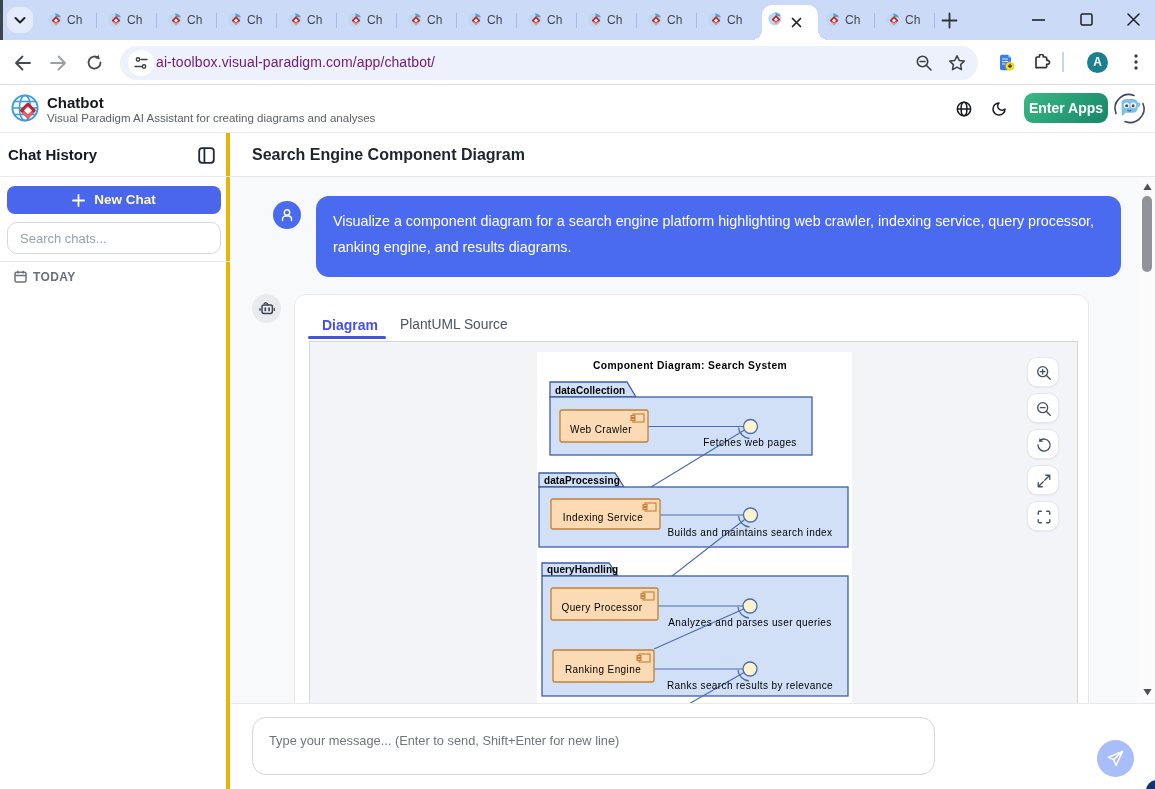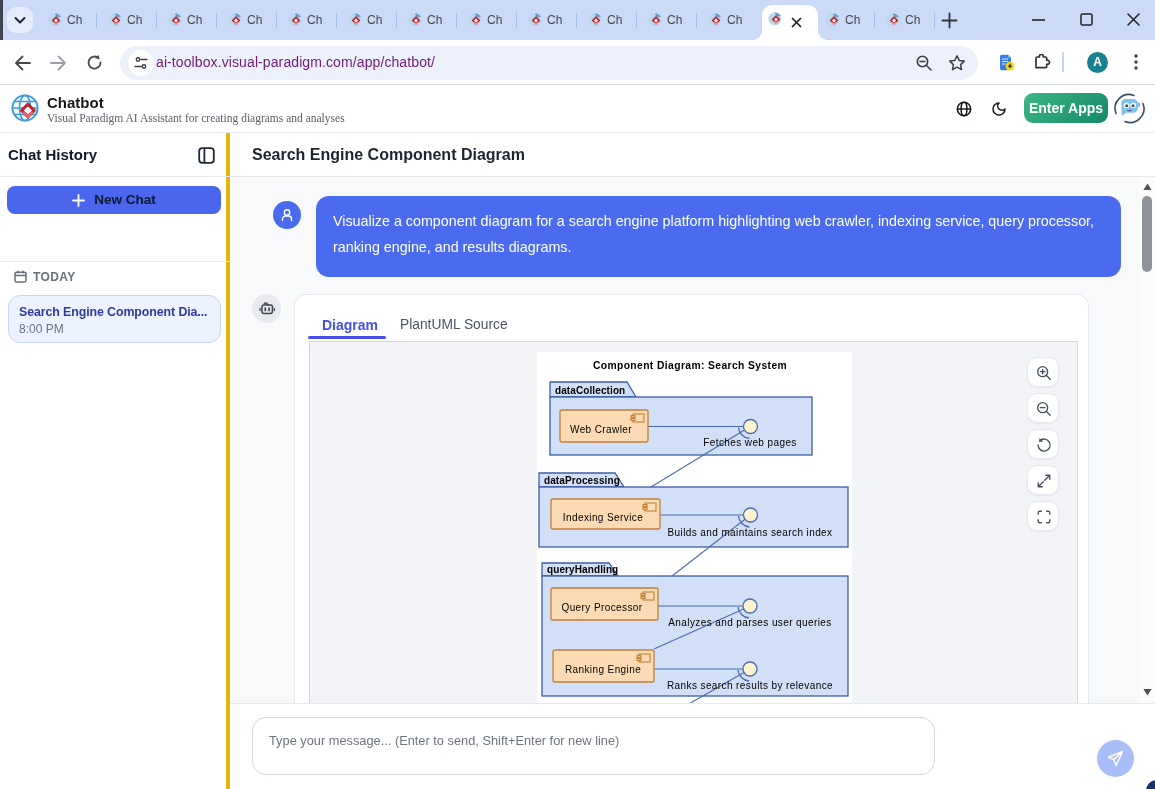--- a/index.html
+++ b/index.html
@@ -15,27 +15,27 @@
   #activetab { position:absolute; left:762px; top:5px; width:56px; height:35px; background:#fff; border-radius:10px 10px 0 0; }
   #activetab:before { content:""; position:absolute; left:-10px; bottom:0; width:10px; height:10px; background:radial-gradient(circle at 0 0, transparent 10px, #fff 10px); }
   #activetab:after { content:""; position:absolute; right:-10px; bottom:0; width:10px; height:10px; background:radial-gradient(circle at 10px 0, transparent 10px, #fff 10px); }
   
   #toolbar { position:absolute; left:0; top:40px; width:1155px; height:45px; background:#ffffff; border-bottom:1px solid #d8dce2; }
   #omnibox { position:absolute; left:120px; top:6px; width:858px; height:34px; border-radius:17px; background:#edf1fb; }
   #omnibox .url { position:absolute; left:36px; top:8px; font-size:14px; color:#701a75; letter-spacing:0.1px; }
   
   #appheader { position:absolute; left:0; top:85px; width:1155px; height:48px; background:#fff; border-bottom:1px solid #e7eaee; }
   #appheader .title { position:absolute; left:47px; top:9px; font-size:15px; font-weight:bold; color:#15181d; }
-  #appheader .sub { position:absolute; left:47px; top:27px; font-size:11.5px; color:#5a6069;font-family:Liberation Serif, serif; }
+  #appheader .sub { position:absolute; left:47px; top:27px; font-size:11.5px; color:#5a6069; }
   #moreapps { position:absolute; left:1024px; top:93px; width:84px; height:30px; border-radius:9px; background:linear-gradient(135deg,#3cb884,#14876a); color:#fff; font-size:14px; font-weight:bold; text-align:center; line-height:30px; }
   
   #sidebar { position:absolute; left:0; top:133px; width:230px; height:656px; background:#fff; border-right:4px solid #eab308; }
   #sidebar .hh { position:absolute; left:8px; top:13px; font-size:15px; font-weight:bold; color:#111827; }
   .sdiv { position:absolute; left:0; width:230px; height:1px; background:#e7eaee; }
-  #newchat { position:absolute; left:7px; top:53px; width:214px; height:28px; background:#4a66ec; border-radius:8px; color:#0f172a; text-align:center; line-height:28px; font-size:13.5px; font-weight:bold; }
+  #newchat { position:absolute; left:7px; top:53px; width:214px; height:28px; background:#4a66ec; border-radius:8px; color:#fef9c3; text-align:center; line-height:28px; font-size:13.5px; font-weight:bold; }
   #searchchats { position:absolute; left:7px; top:89px; width:214px; height:32px; background:#fff; border:1px solid #d4d8df; border-radius:10px; }
   #searchchats span { position:absolute; left:12px; top:8px; font-size:13px; color:#99a1ad; }
   #todayrow { position:absolute; left:33px; top:137px; font-size:12px; font-weight:bold; color:#69707c; letter-spacing:0.4px; }
   #chatitem { position:absolute; left:8px; top:162px; width:213px; height:48px; background:#edf2ff; border:1px solid #c3d3fb; border-radius:12px; }
   #chatitem .t { position:absolute; left:10px; top:9px; font-size:12.4px; letter-spacing:-0.1px; font-weight:bold; color:#2f3a9f; white-space:nowrap; }
   #chatitem .d { position:absolute; left:10px; top:26px; font-size:12px; color:#6b7280; }
   
   #mainhead { position:absolute; left:230px; top:133px; width:925px; height:44px; background:#fff; border-bottom:1px solid #e4e7ea; }
   #mainhead .t { position:absolute; left:22px; top:13px; font-size:16px; font-weight:bold; color:#1c2431; }
   #chatarea { position:absolute; left:230px; top:177px; width:925px; height:526px; background:#f8f9fb; overflow:hidden; }
@@ -334,30 +334,29 @@
 <div id="sidebar">
   <div class="hh">Chat History</div>
   <svg class="abs" style="left:198px;top:14px" width="17" height="17" viewBox="0 0 17 17">
       <rect x="1.2" y="1.2" width="14.6" height="14.6" rx="3" stroke="#1f2937" stroke-width="1.8" fill="none"></rect>
       <path d="M6.4 1.5v14" stroke="#1f2937" stroke-width="1.8"></path>
     </svg>
   <div class="sdiv" style="top:43px"></div>
   <div id="newchat"><svg style="vertical-align:-2.5px;margin-right:9px" width="13" height="13" viewBox="0 0 13 13">
         <path d="M6.5 1v11M1 6.5h11" stroke="#fff" stroke-width="1.8" stroke-linecap="round"></path>
       </svg>New Chat</div>
+  <div id="searchchats">
+      <span>Search chats...</span>
+    </div>
   <div class="sdiv" style="top:128px"></div>
   <svg class="abs" style="left:14px;top:137px" width="13" height="13" viewBox="0 0 13 13">
       <rect x="1" y="2.2" width="11" height="9.8" rx="1.5" stroke="#69707c" stroke-width="1.5" fill="none"></rect>
       <path d="M1 5.4h11M3.8 0.8v2.8M9.2 0.8v2.8" stroke="#69707c" stroke-width="1.5"></path>
     </svg>
   <div id="todayrow">TODAY</div>
-  <div id="chatitem">
-      <div class="t">Search Engine Component Dia...</div>
-      <div class="d">8:00 PM</div>
-    </div>
 </div>
 <div id="mainhead">
     <div class="t">Search Engine Component Diagram</div>
   </div>
 <div id="chatarea">
   <div class="abs" style="left:43px;top:24px;width:28px;height:28px;border-radius:50%;background:#4a6bef"></div>
   <svg class="abs" style="left:50px;top:31px" width="14" height="14" viewBox="0 0 14 14">
       <circle cx="7" cy="4.4" r="2.7" stroke="#fff" stroke-width="1.4" fill="none"></circle>
       <path d="M2.5 12.5V11a3 3 0 0 1 3-3h3a3 3 0 0 1 3 3v1.5" stroke="#fff" stroke-width="1.4" fill="none" stroke-linecap="round"></path>
     </svg>

